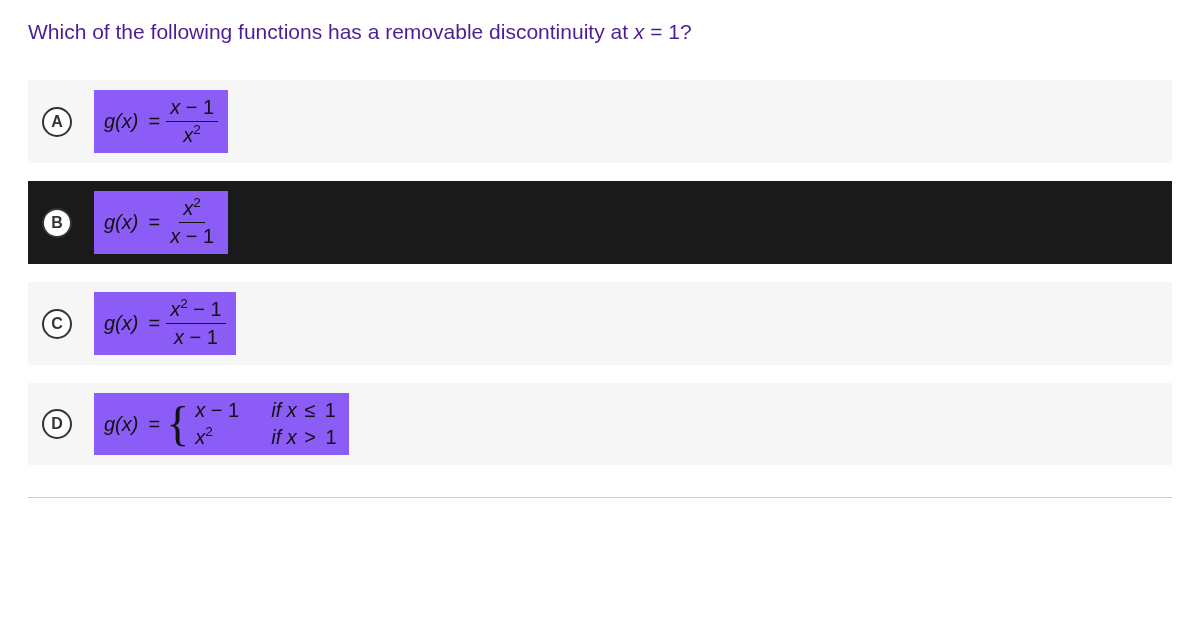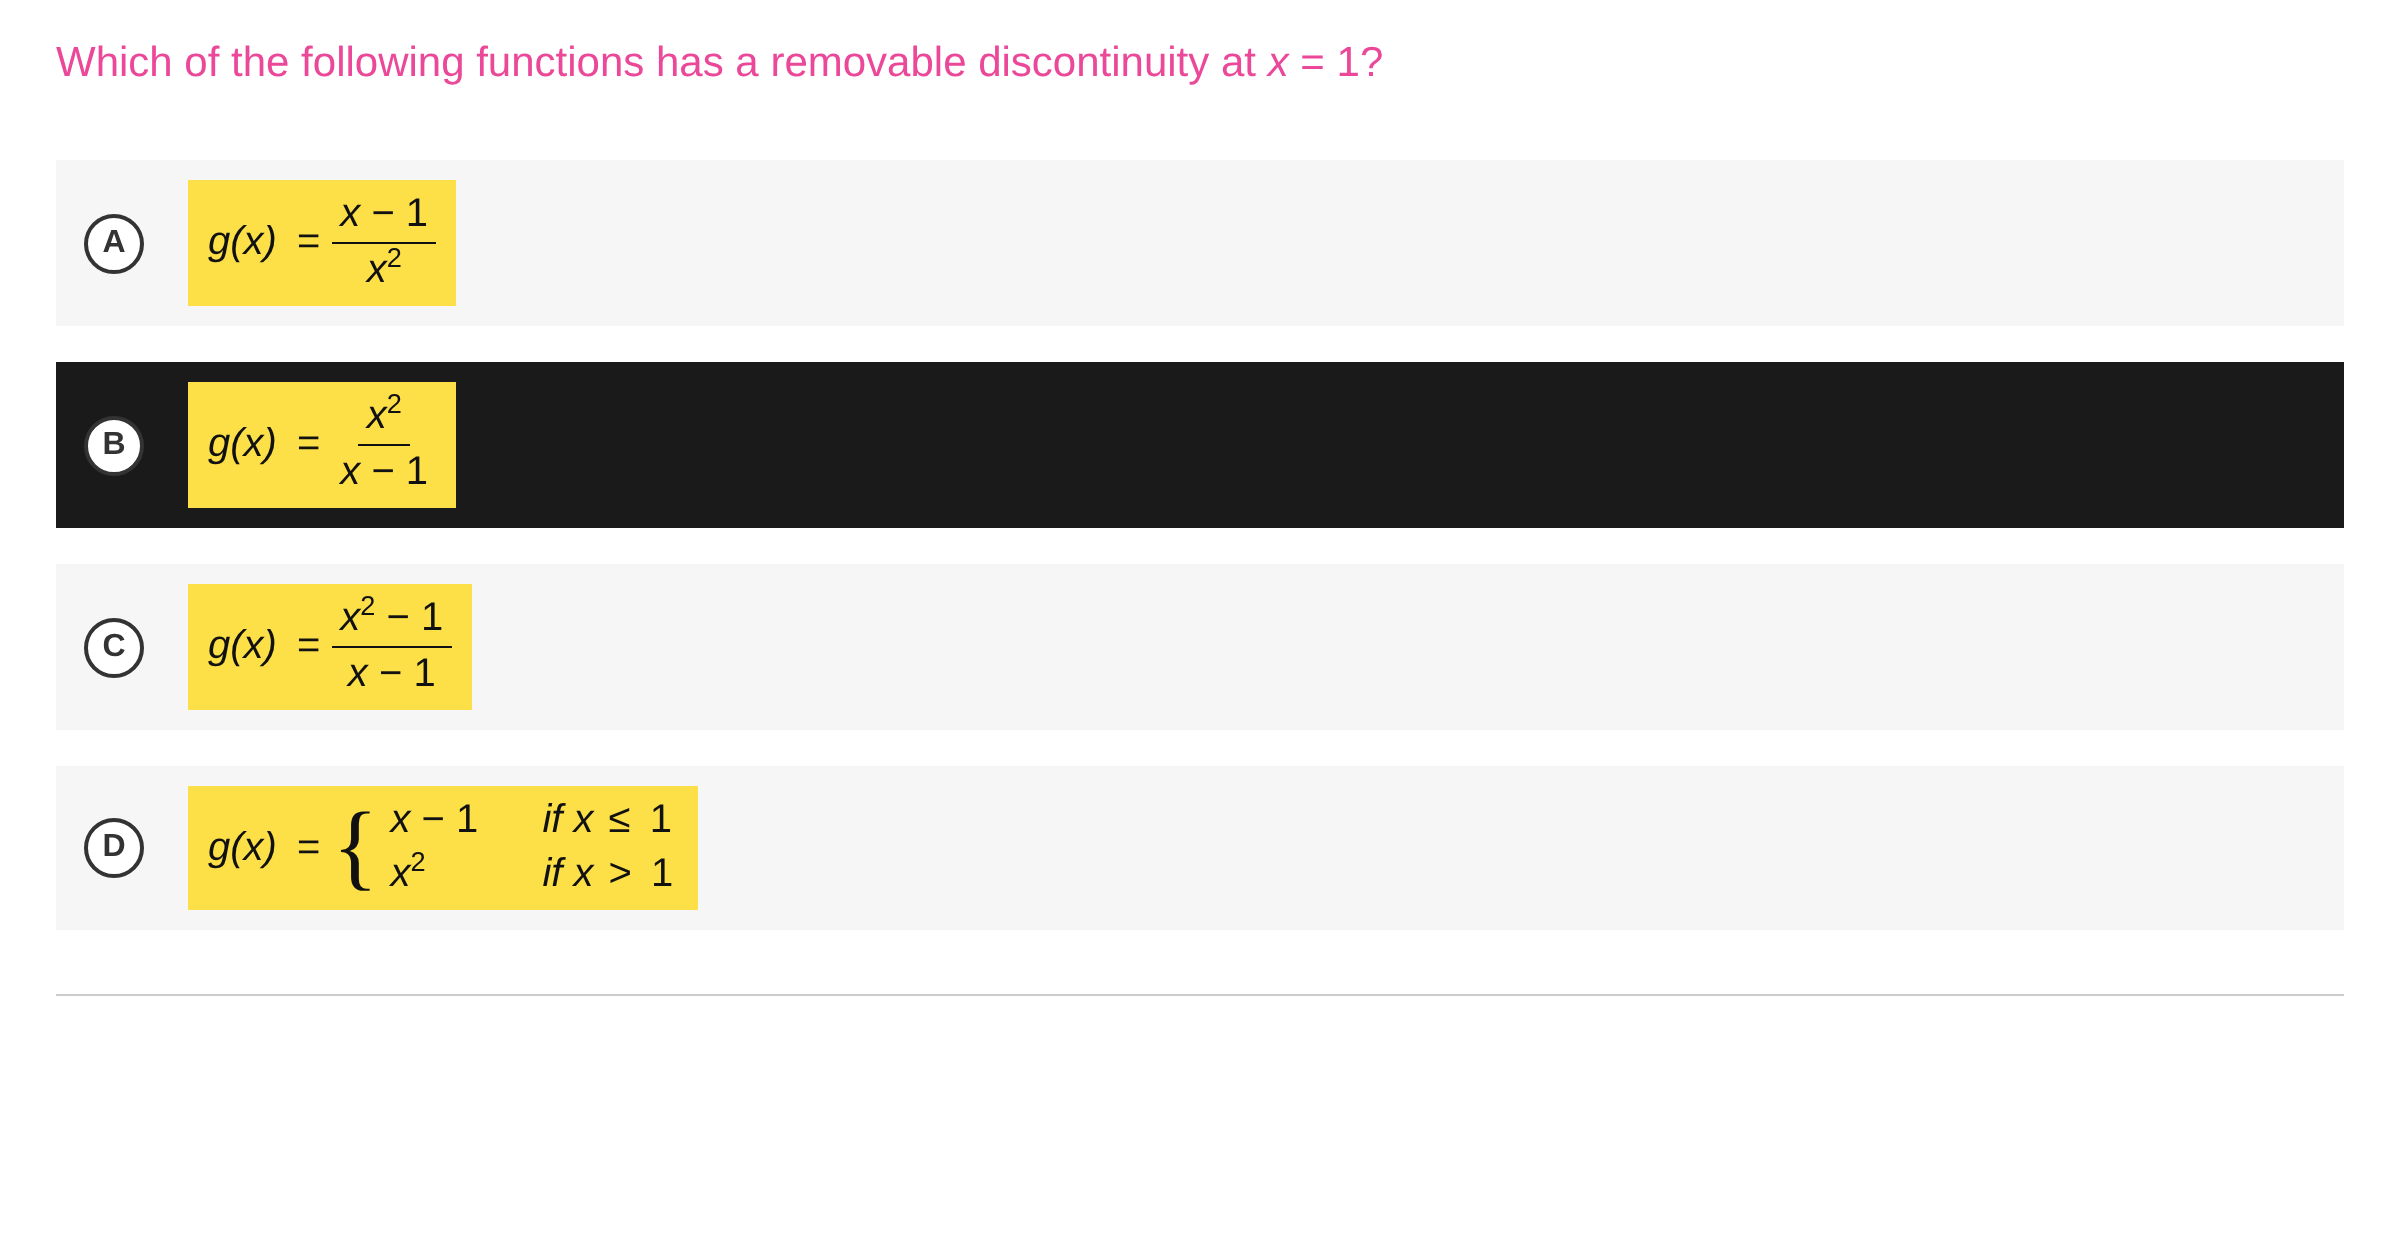--- a/index.html
+++ b/index.html
@@ -4,21 +4,21 @@
   <style>
     * { box-sizing: border-box; margin: 0; padding: 0; }
     body {
       font-family: Arial, Helvetica, sans-serif;
       background: #fff;
       padding: 20px 28px;
       width: 1200px;
     }
     .question-text {
       font-size: 21px;
-      color: #ec4899;
+      color: #4c1d95;
       margin-bottom: 36px;
       font-weight: 400;
     }
     .question-text .var { font-style: italic; }
     .options {
       display: flex;
       flex-direction: column;
       gap: 18px;
       margin-bottom: 32px;
     }
@@ -44,21 +44,21 @@
       font-weight: 600;
       color: #333;
       background: #fff;
       margin-right: 22px;
       flex-shrink: 0;
     }
     .option-row.selected .letter-circle {
       background: #fff;
     }
     .eq-box {
-      background: #fde047;
+      background: #8b5cf6;
       padding: 6px 10px;
       display: flex;
       align-items: center;
       font-size: 20px;
       color: #111;
     }
     .lhs {
       font-style: italic;
       margin-right: 4px;
     }

